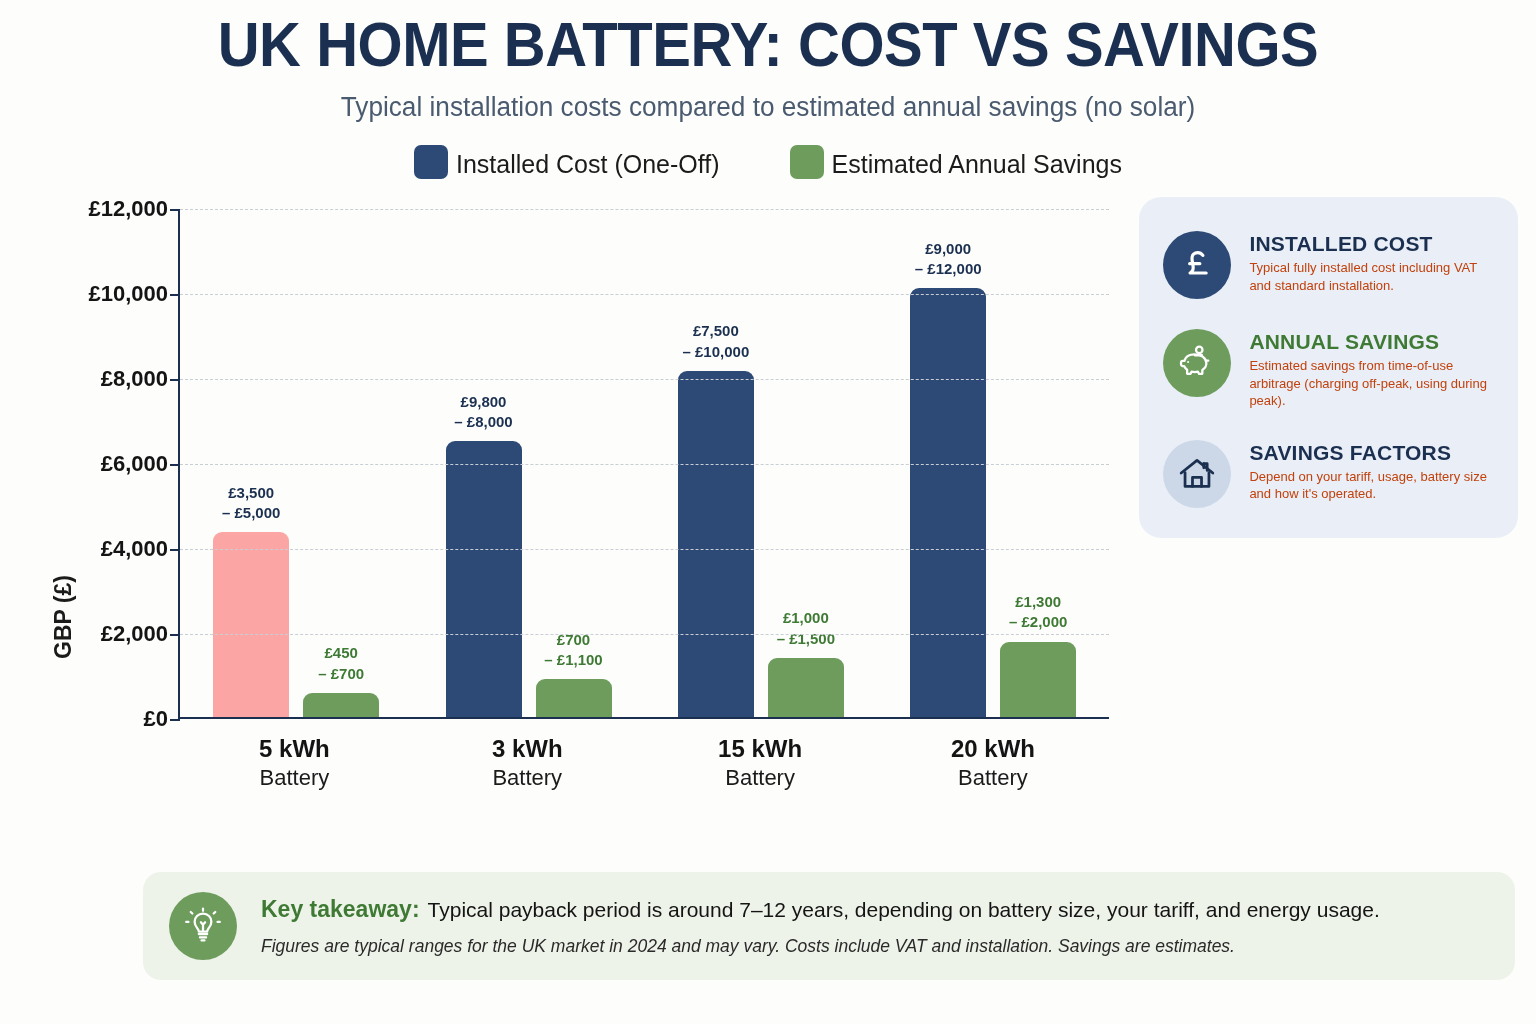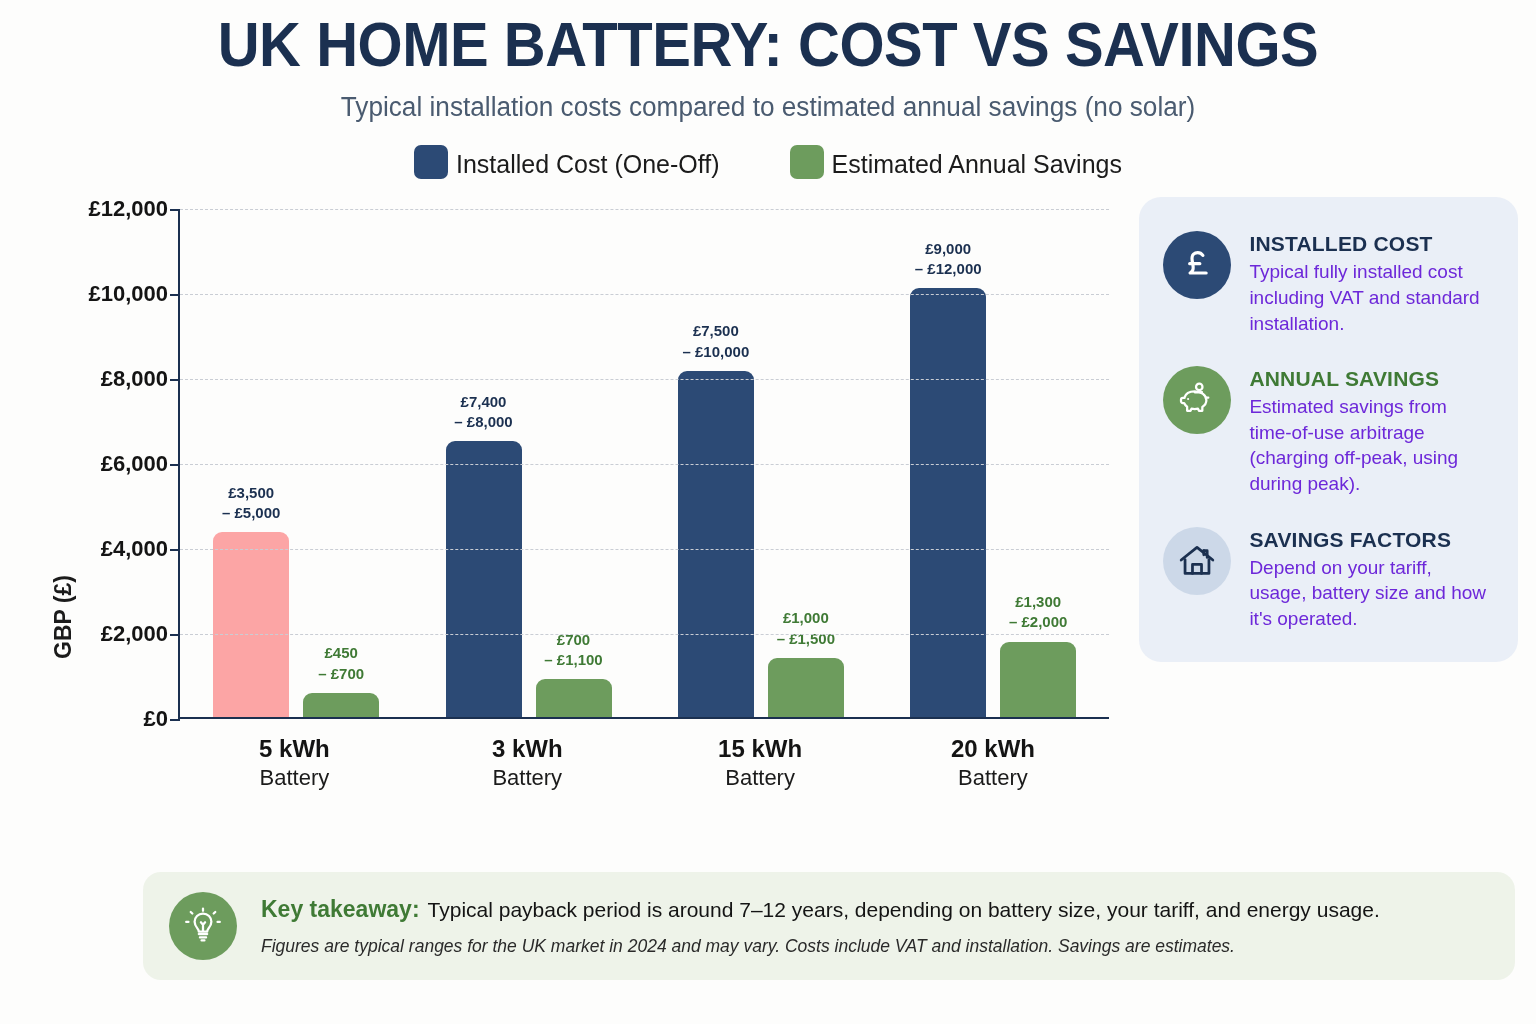--- a/index.html
+++ b/index.html
@@ -183,23 +183,23 @@
   .side-text { padding-top:1px; }
   .side-head {
     font-size:21px;
     font-weight:bold;
     letter-spacing:0.2px;
     margin-bottom:3px;
   }
   .side-head.blue { color:#1b3050; }
   .side-head.green { color:#3f7a35; }
   .side-body {
-    font-size:19px;
+    font-size:13px;
     line-height:1.35;
-    color:#6d28d9;
+    color:#c2410c;
   }
 
   
   .takeaway {
     position:absolute;
     left:143px;
     top:872px;
     width:1372px;
     background:#eef3e9;
     border-radius:18px;
@@ -260,21 +260,21 @@
                 <div class="bar save" style="height: 24.4375px; background: rgb(109, 156, 93);">
                   <div class="bar-label"><span>£450</span><br><span>– £700</span></div>
                 </div>
               </div>
             </div>
           </div>
           <div class="group">
             <div class="bar-pair">
               <div class="bar-slot">
                 <div class="bar cost" style="height: 276.25px; background: rgb(44, 74, 117);">
-                  <div class="bar-label"><span>£7,400</span><br><span>– £8,000</span></div>
+                  <div class="bar-label"><span>£9,800</span><br><span>– £8,000</span></div>
                 </div>
               </div>
               <div class="bar-slot">
                 <div class="bar save" style="height: 38.25px; background: rgb(109, 156, 93); margin-top: 33px;">
                   <div class="bar-label"><span>£700</span><br><span>– £1,100</span></div>
                 </div>
               </div>
             </div>
           </div>
           <div class="group">

